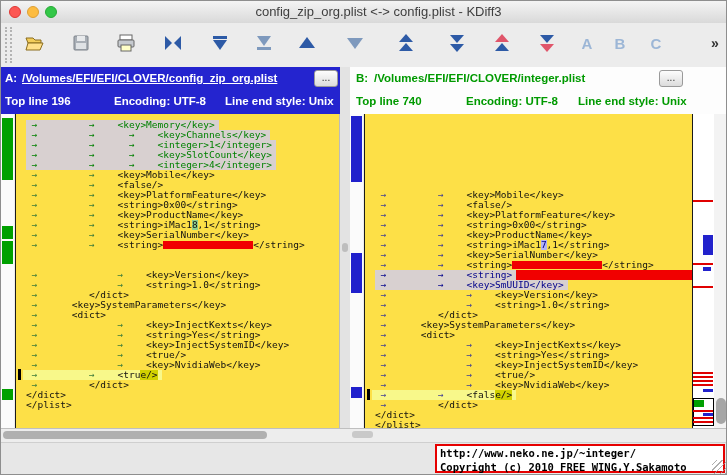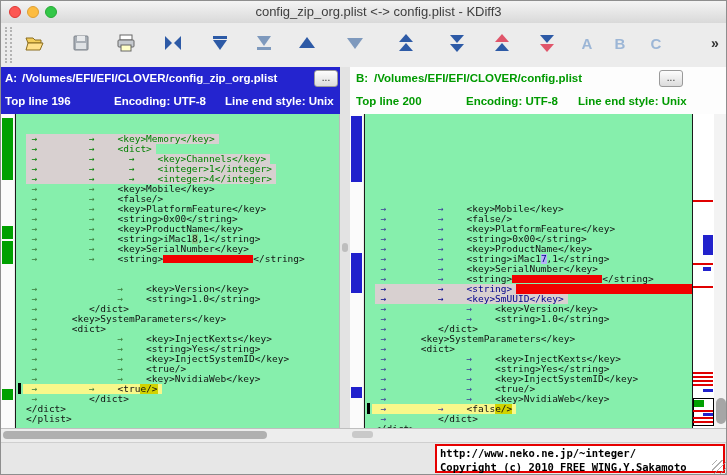--- a/index.html
+++ b/index.html
@@ -19,27 +19,27 @@
   .tbhandle{position:absolute;top:4px;height:36px;width:0;border-left:2px dotted #b3b3b3;}
   .tbtn{position:absolute;top:8px;width:24px;height:24px;display:flex;align-items:center;justify-content:center;}
   .tletter{font-weight:bold;font-size:15px;color:#9cb6d6;}
   .tchev{font-weight:bold;font-size:14px;color:#333;}
   
   #hdrA{position:absolute;left:0;top:66px;width:341px;height:47px;background:#2424cf;color:#fff;}
   #hdrB{position:absolute;left:349px;top:66px;width:378px;height:47px;background:#fdfdfd;color:#009a00;}
   .hrow1{position:absolute;left:0;top:0;width:100%;height:24px;}
   .hrow2{position:absolute;left:0;top:24px;width:100%;height:23px;font-weight:bold;font-size:11.5px;}
   .hlabel{position:absolute;top:5px;font-weight:bold;font-size:11.5px;}
-  .hpath{position:absolute;top:5px;font-weight:bold;font-size:11.5px;}
+  .hpath{position:absolute;top:5px;font-weight:bold;font-size:11.5px;text-decoration:underline;}
   .hpath.nox{text-decoration:none;}
   .browse{position:absolute;top:3px;width:24px;height:17px;background:linear-gradient(#fdfdfd,#dcdcdc);
     border:1px solid #9a9a9a;border-radius:3px;color:#333;font-size:10px;text-align:center;line-height:14px;box-sizing:border-box;}
   .hinfo{position:absolute;top:4px;white-space:pre;}
   
-  .codearea{position:absolute;top:113px;height:314px;background:#86efac;overflow:hidden;padding-top:20px;box-sizing:content-box;}
+  .codearea{position:absolute;top:113px;height:314px;background:#fde047;overflow:hidden;padding-top:6px;box-sizing:content-box;}
   #codeA{left:15px;width:323px;border-right:1px solid #bbb;}
   #codeB{left:364px;width:327px;}
   .row{height:10px;line-height:10px;position:relative;display:flex;padding-left:10px;
        font-family:"DejaVu Sans Mono",monospace;font-size:9.5px;white-space:pre;}
   .row span{white-space:pre;}
   .hug{display:inline-flex;white-space:pre;}
   .bg-gray .hug{background:#d8d0d0;padding-right:4px;}
   .bg-yellow .hug{background:#f8f88a;padding:0 4px 0 3px;margin-left:-3px;}
   .c-arw{color:#3a7a3a;} .c-arwb{color:#3c3c96;}
   .c-tx{color:#111;} .c-grn{color:#008000;} .c-nvy{color:#00008b;}
@@ -185,42 +185,42 @@
     <div class="hrow2">
       <span class="hinfo" style="left:4px">Top line 196</span>
       <span class="hinfo" style="left:113px">Encoding: UTF-8</span>
       <span class="hinfo" style="left:224px">Line end style: Unix</span>
     </div>
   </div>
 
   <div id="hdrB">
     <div class="hrow1">
       <span class="hlabel" style="left:6px">B:</span>
-      <span class="hpath nox" style="left:24px">/Volumes/EFI/EFI/CLOVER/config.plist</span>
+      <span class="hpath nox" style="left:24px">/Volumes/EFI/EFI/CLOVER/integer.plist</span>
       <span class="browse" style="left:309px">...</span>
     </div>
     <div class="hrow2">
-      <span class="hinfo" style="left:6px">Top line 200</span>
+      <span class="hinfo" style="left:6px">Top line 740</span>
       <span class="hinfo" style="left:116px">Encoding: UTF-8</span>
       <span class="hinfo" style="left:228px">Line end style: Unix</span>
     </div>
   </div>
 
   <div id="sumA" class="sumcol">
       <div class="sbar" style="top: 4px; height: 62px; background: rgb(0, 160, 0);"></div>
       <div class="sbar" style="top: 112px; height: 13px; background: rgb(0, 160, 0);"></div>
       <div class="sbar" style="top: 127px; height: 23px; background: rgb(0, 160, 0);"></div>
       <div class="sbar" style="top: 275px; height: 11px; background: rgb(0, 160, 0);"></div>
     </div>
   <div id="ruleA" class="vrule"></div>
   <div id="codeA" class="codearea">
       <div class="row bg-gray"><span class="hug"><span class="c-grn"> →         →    &lt;key&gt;Memory&lt;/key&gt;</span></span></div>
-      <div class="row bg-gray"><span class="hug"><span class="c-grn"> →         →    &lt;dict&gt;</span></span></div>
       <div class="row bg-gray"><span class="hug"><span class="c-grn"> →         →      →    &lt;key&gt;Channels&lt;/key&gt;</span></span></div>
       <div class="row bg-gray"><span class="hug"><span class="c-grn"> →         →      →    &lt;integer&gt;1&lt;/integer&gt;</span></span></div>
+      <div class="row bg-gray"><span class="hug"><span class="c-grn"> →         →      →    &lt;key&gt;SlotCount&lt;/key&gt;</span></span></div>
       <div class="row bg-gray"><span class="hug"><span class="c-grn"> →         →      →    &lt;integer&gt;4&lt;/integer&gt;</span></span></div>
       <div class="row"><span class="c-arw"> →         →    </span><span class="c-tx">&lt;key&gt;Mobile&lt;/key&gt;</span></div>
       <div class="row"><span class="c-arw"> →         →    </span><span class="c-tx">&lt;false/&gt;</span></div>
       <div class="row"><span class="c-arw"> →         →    </span><span class="c-tx">&lt;key&gt;PlatformFeature&lt;/key&gt;</span></div>
       <div class="row"><span class="c-arw"> →         →    </span><span class="c-tx">&lt;string&gt;0x00&lt;/string&gt;</span></div>
       <div class="row"><span class="c-arw"> →         →    </span><span class="c-tx">&lt;key&gt;ProductName&lt;/key&gt;</span></div>
       <div class="row"><span class="c-arw"> →         →    </span><span class="c-tx">&lt;string&gt;iMac1</span><span class="c-hlg">8</span><span class="c-tx">,1&lt;/string&gt;</span></div>
       <div class="row"><span class="c-arw"> →         →    </span><span class="c-tx">&lt;key&gt;SerialNumber&lt;/key&gt;</span></div>
       <div class="row"><span class="c-arw"> →         →    </span><span class="c-tx">&lt;string&gt;</span><span class="c-red"></span><span class="c-tx">&lt;/string&gt;</span></div>
       <div class="row"></div>

